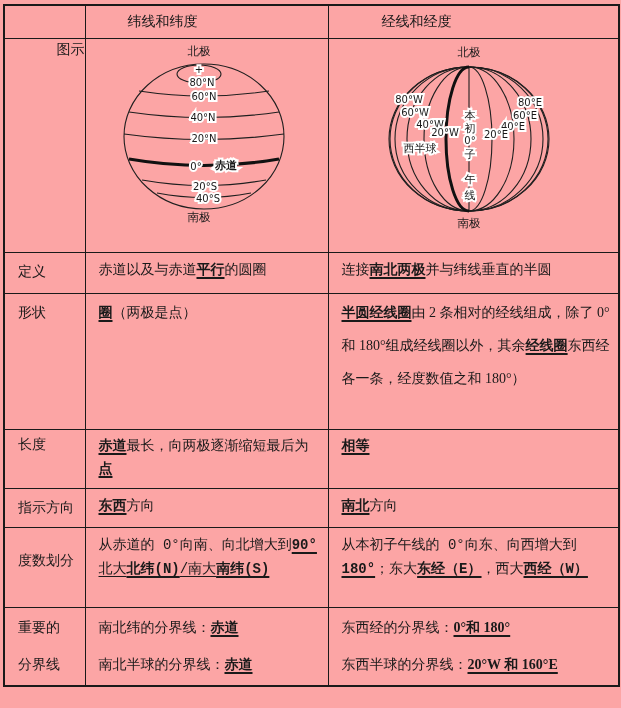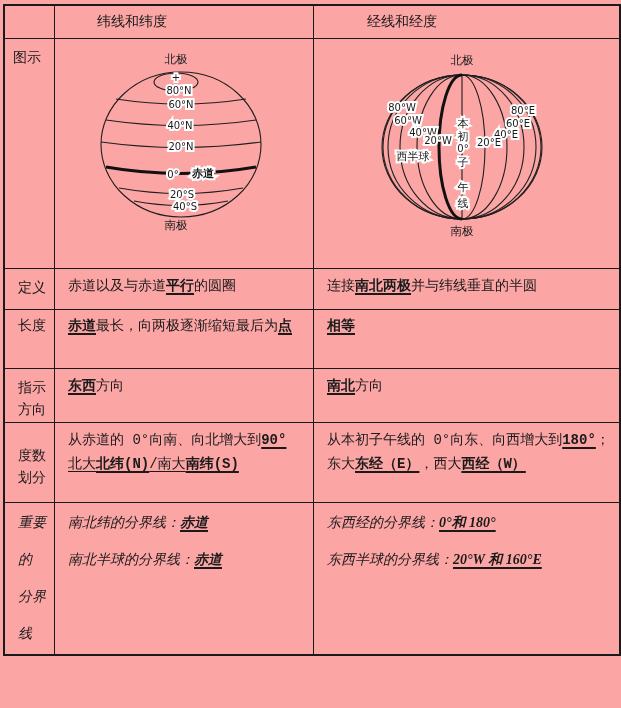--- a/index.html
+++ b/index.html
@@ -23,36 +23,36 @@
     vertical-align:top;
     padding:6px 6px 2px 13px;
     overflow:hidden;
   }
   col.c1{width:81px;} col.c2{width:242px;} col.c3{width:289px;}
   td.label{padding-left:8px;padding-right:2px;white-space:pre-line;line-height:1.55;}
   td.mid{vertical-align:middle;}
   tr.r0 td{height:23px;padding-top:7px;}
   tr.r0 td.head{padding-left:42px;}
   tr.r0 td.head3{padding-left:53px;margin-left:16px;}
-  tr.r1 td{height:213px;padding:8px;}
+  tr.r1 td{height:213px;padding:0;text-align:right;}
   tr.r2 td{height:30px;padding-top:8px;}
   tr.r3 td{height:125px;}
   tr.r3 td.content{line-height:33px;padding-top:2px;}
   tr.r3 td.label{padding-top:8px;}
   tr.r4 td{height:51px;}
   tr.r4 td.content{line-height:23px;padding-top:4px;}
-  tr.r4 td.label{padding-top:5px;}
+  tr.r4 td.label{padding-top:5px;font-family:Liberation Mono, monospace;}
   tr.r5 td{height:28px;padding-top:8px;}
   tr.r6 td{height:25px;padding-top:7px;}
   tr.r7 td{height:55px;}
   tr.r7 td.content{line-height:24px;padding-top:5px;font-family:Liberation Mono, monospace;}
   tr.r7 td.label{padding-top:22px;}
   tr.r8 td{height:70px;}
-  tr.r8 td.content{line-height:37px;padding-top:1px;font-style:italic;}
-  tr.r8 td.label{line-height:37px;padding-top:1px;font-style:italic;}
+  tr.r8 td.content{line-height:37px;padding-top:1px;}
+  tr.r8 td.label{line-height:37px;padding-top:1px;}
   .seg-bu{font-weight:bold;text-decoration:underline;text-underline-offset:3px;text-decoration-thickness:1.5px;}
   .seg-u{text-decoration:underline;text-underline-offset:3px;text-decoration-thickness:1.2px;}
   .diagram svg{display:block;}
   .gl{fill:none;stroke:#1f1f1f;stroke-width:1.1px;}
   .gl-bold{fill:none;stroke:#111111;stroke-width:3px;}
   .halo{paint-order:stroke;stroke:#ffffff;stroke-width:4px;fill:#1a1a1a;}
   text{fill:#1a1a1a;}
   .t-pole{font-size:11.5px;font-family:"Liberation Serif","DejaVu Serif",serif;}
   .t-deg{font-size:10px;font-family:"DejaVu Sans",sans-serif;}
   .t-cjk{font-size:11px;font-family:"Liberation Serif","DejaVu Serif",serif;}
@@ -135,20 +135,25 @@
     </svg>
   </td>
 </tr>
 
 <tr class="r2">
   <td class="label">定义</td>
   <td class="content"><span>赤道以及与赤道</span><span class="seg-bu">平行</span><span>的圆圈</span></td>
   <td class="content"><span>连接</span><span class="seg-bu">南北两极</span><span>并与纬线垂直的半圆</span></td>
 </tr>
 
+<tr class="r3">
+  <td class="label">形状</td>
+  <td class="content"><span class="seg-bu">圈</span><span>（两极是点）</span></td>
+  <td class="content"><span class="seg-bu">半圆经线圈</span><span>由 2 条相对的经线组成，除了 0°和 180°组成经线圈以外，其余</span><span class="seg-bu">经线圈</span><span>东西经各一条，经度数值之和 180°）</span></td>
+</tr>
 
 <tr class="r4">
   <td class="label">长度</td>
   <td class="content"><span class="seg-bu">赤道</span><span>最长，向两极逐渐缩短最后为</span><span class="seg-bu">点</span></td>
   <td class="content"><span class="seg-bu">相等</span></td>
 </tr>
 
 <tr class="r5">
   <td class="label">指示方向</td>
   <td class="content"><span class="seg-bu">东西</span><span>方向</span></td>

